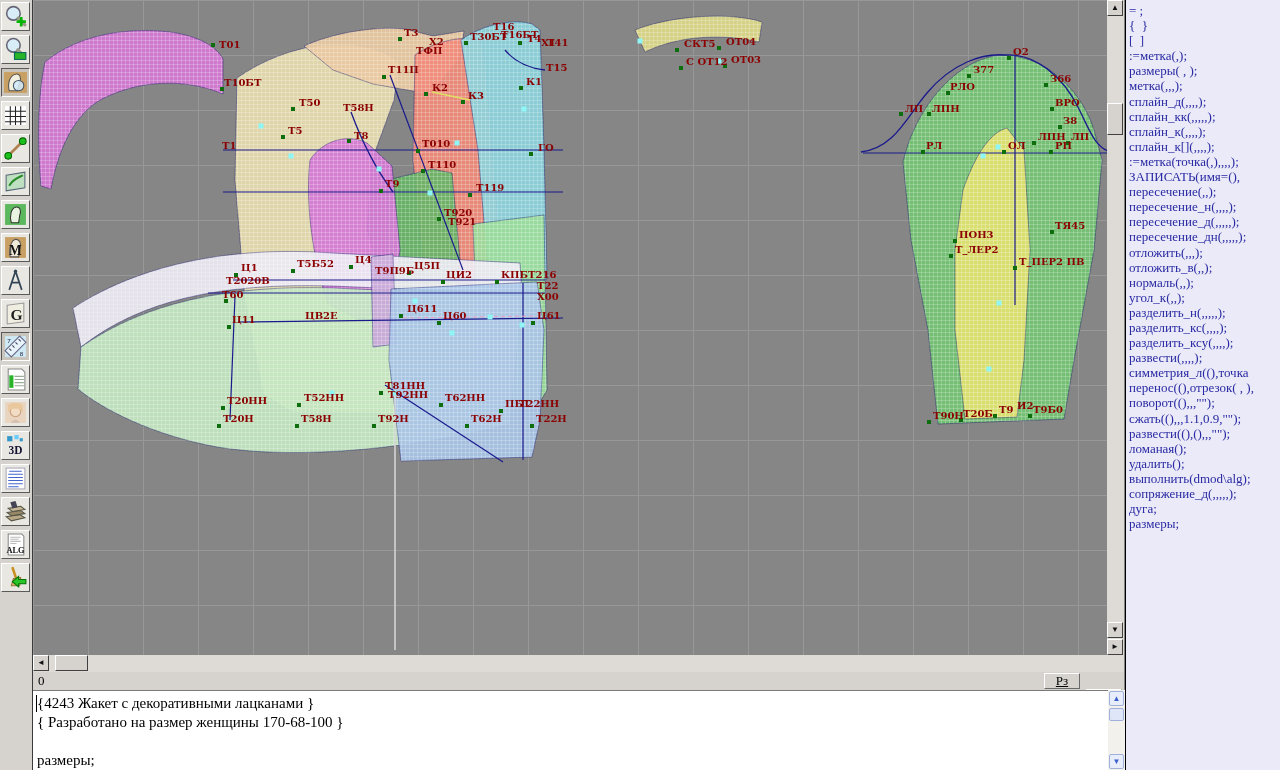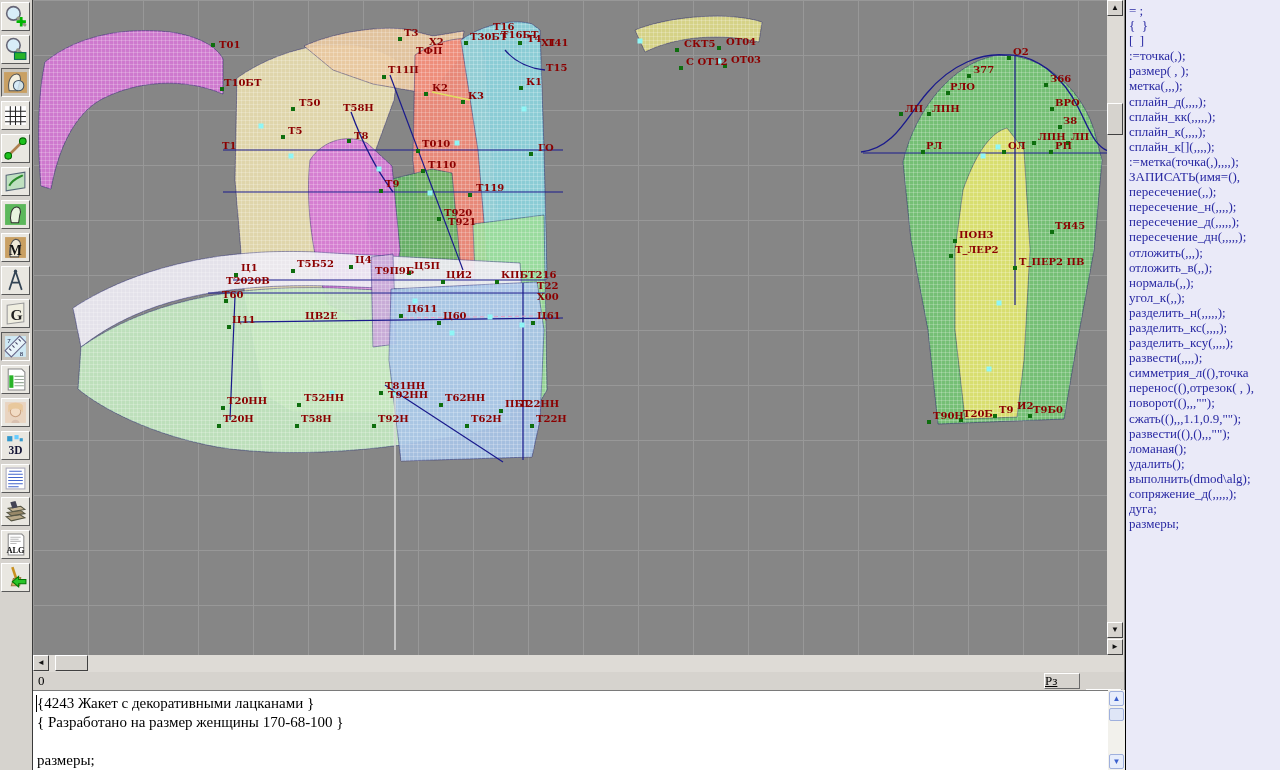--- a/index.html
+++ b/index.html
@@ -22,21 +22,21 @@
         border:1px solid;border-color:#ffffff #404040 #404040 #ffffff;
         font-size:8px;line-height:14px;text-align:center;color:#111;}
   .sthumb{position:absolute;background:#d6d3ce;box-sizing:border-box;
         border:1px solid;border-color:#ffffff #404040 #404040 #ffffff;}
   
   #statusrow{position:absolute;left:33px;top:672px;width:1091px;height:18px;background:#d6d3ce;
              font-family:"Liberation Serif",serif;font-size:13px;color:#000;}
   #line-num{position:absolute;left:5px;top:1px;}
   .mbtn{position:absolute;top:1px;width:36px;height:16px;background:#d6d3ce;box-sizing:border-box;
         border:1px solid;border-color:#ffffff #6a6a6a #6a6a6a #ffffff;
-        font-family:"Liberation Serif",serif;font-size:13px;line-height:14px;text-align:left;text-decoration:underline;}
+        font-family:"Liberation Serif",serif;font-size:13px;line-height:14px;text-align:center;text-decoration:underline;}
   #btn-rz{right:44px;} #btn-md{right:2px;margin-top:16px;}
   
   #editor{position:absolute;left:33px;top:690px;width:1075px;height:80px;background:#ffffff;
           border-top:1px solid #7a7a7a;box-sizing:border-box;
           font-family:"Liberation Serif",serif;font-size:15px;line-height:19px;color:#000;
           padding:3px 8px 0 4px;}
   .eline{white-space:pre;height:19px;}
   #caret{position:absolute;left:3px;top:4px;width:1px;height:17px;background:#000;}
   
   #escroll{position:absolute;left:1108px;top:690px;width:17px;height:80px;background:#f2f1ec;}
@@ -438,22 +438,22 @@
   <div id="escroll">
     <div class="xbtn" style="top:1px">▲</div>
     <div class="xthumb"></div>
     <div class="xbtn" style="bottom:1px">▼</div>
   </div>
 
   <div id="rightpanel">
       <div class="cmd">= ;</div>
       <div class="cmd">{  }</div>
       <div class="cmd">[  ]</div>
-      <div class="cmd">:=точка(,);</div>
-      <div class="cmd">размер( , );</div>
+      <div class="cmd">:=метка(,);</div>
+      <div class="cmd">размеры( , );</div>
       <div class="cmd">метка(,,,);</div>
       <div class="cmd">сплайн_д(,,,,);</div>
       <div class="cmd">сплайн_кк(,,,,,);</div>
       <div class="cmd">сплайн_к(,,,,);</div>
       <div class="cmd">сплайн_к[](,,,,);</div>
       <div class="cmd">:=метка(точка(,),,,,);</div>
       <div class="cmd">ЗАПИСАТЬ(имя=(),</div>
       <div class="cmd">пересечение(,,);</div>
       <div class="cmd">пересечение_н(,,,,);</div>
       <div class="cmd">пересечение_д(,,,,,);</div>

